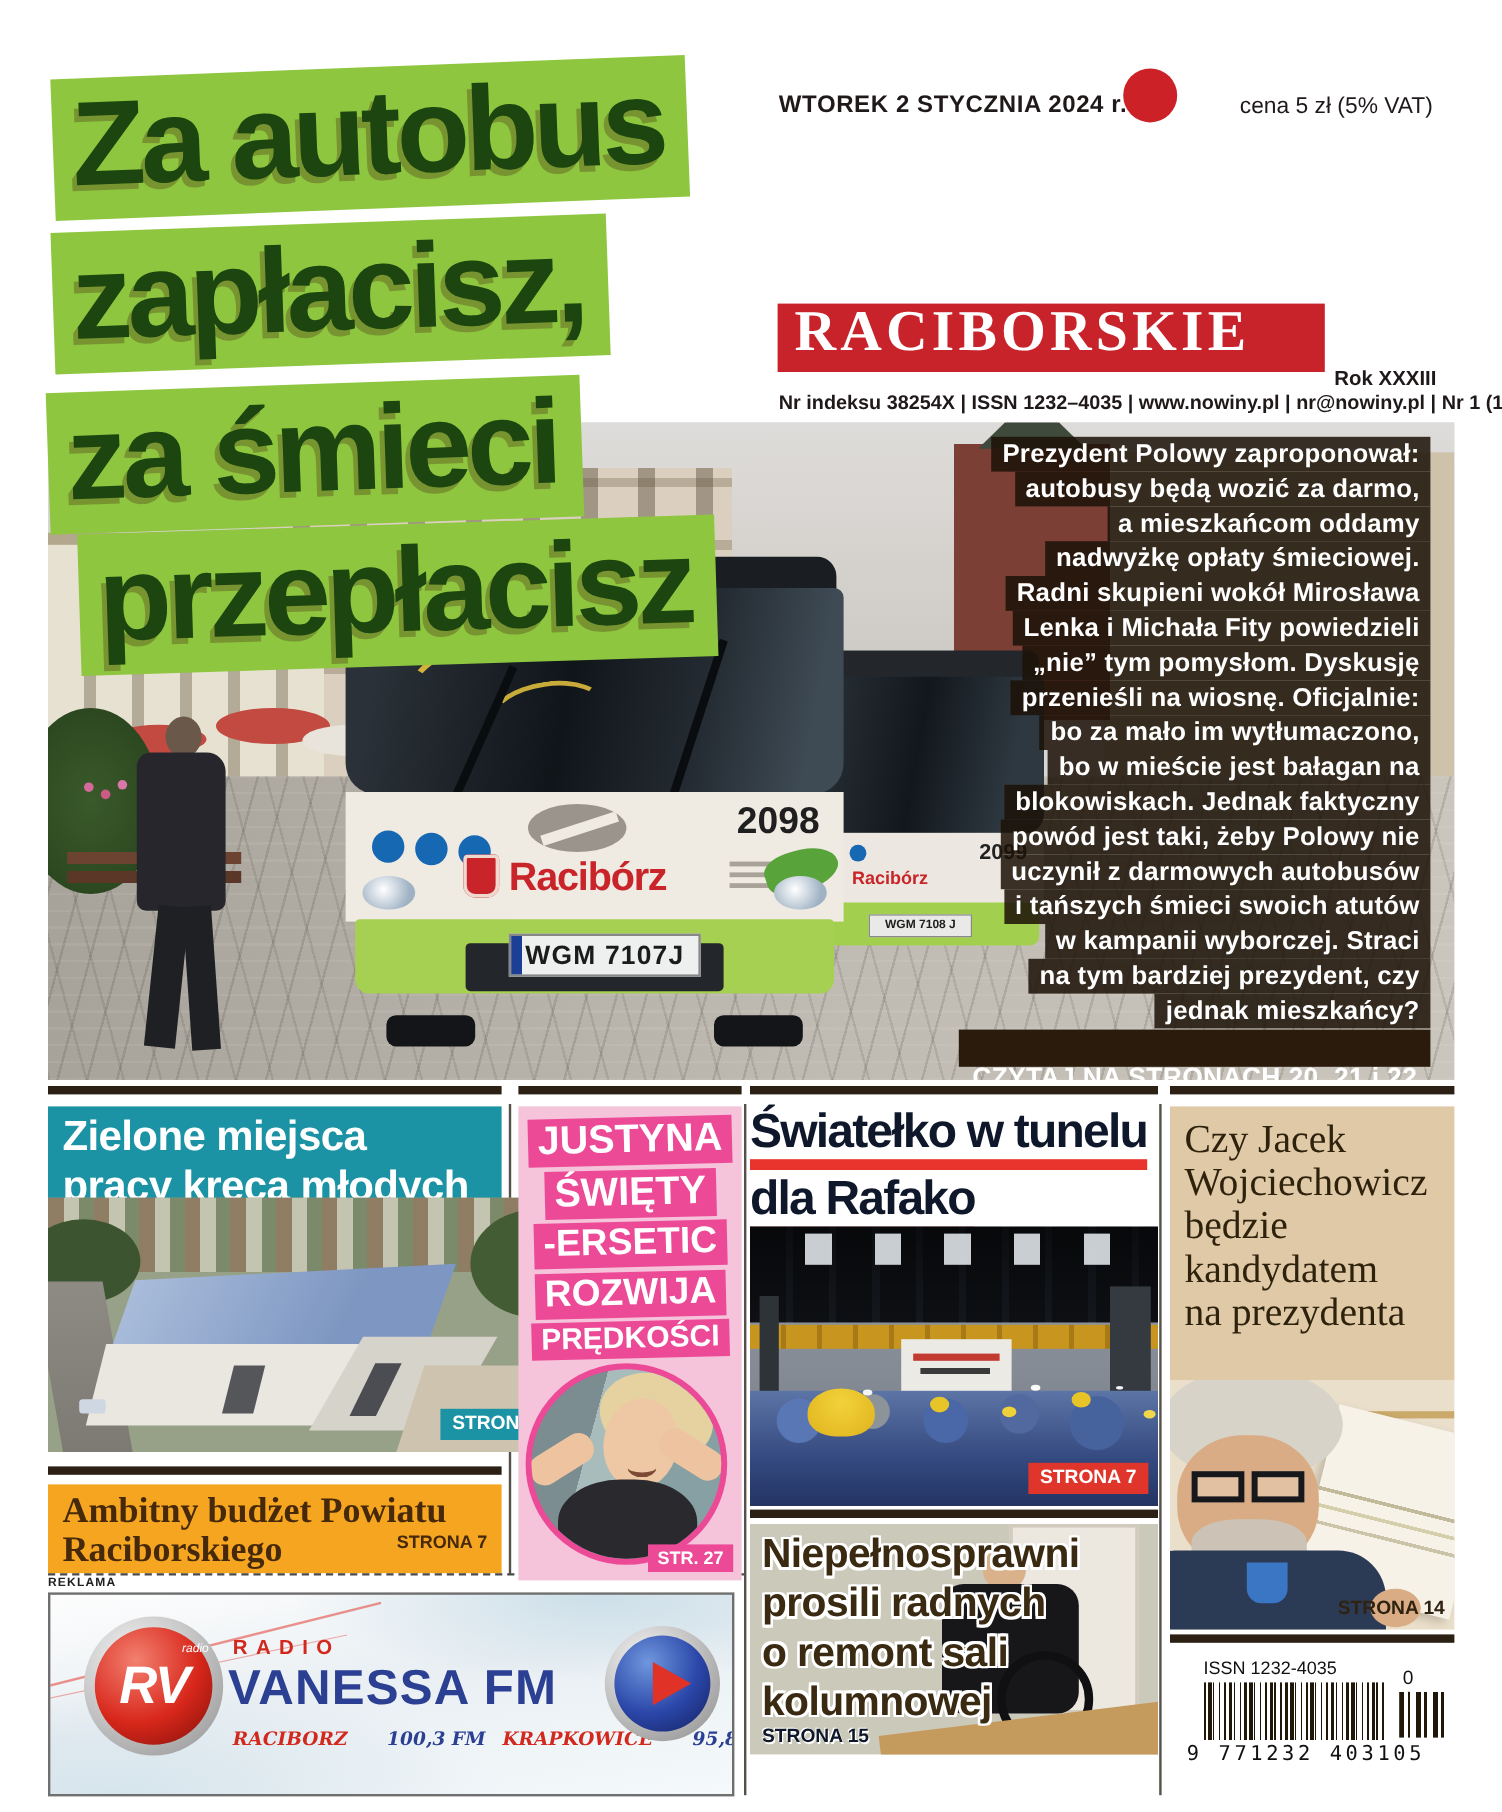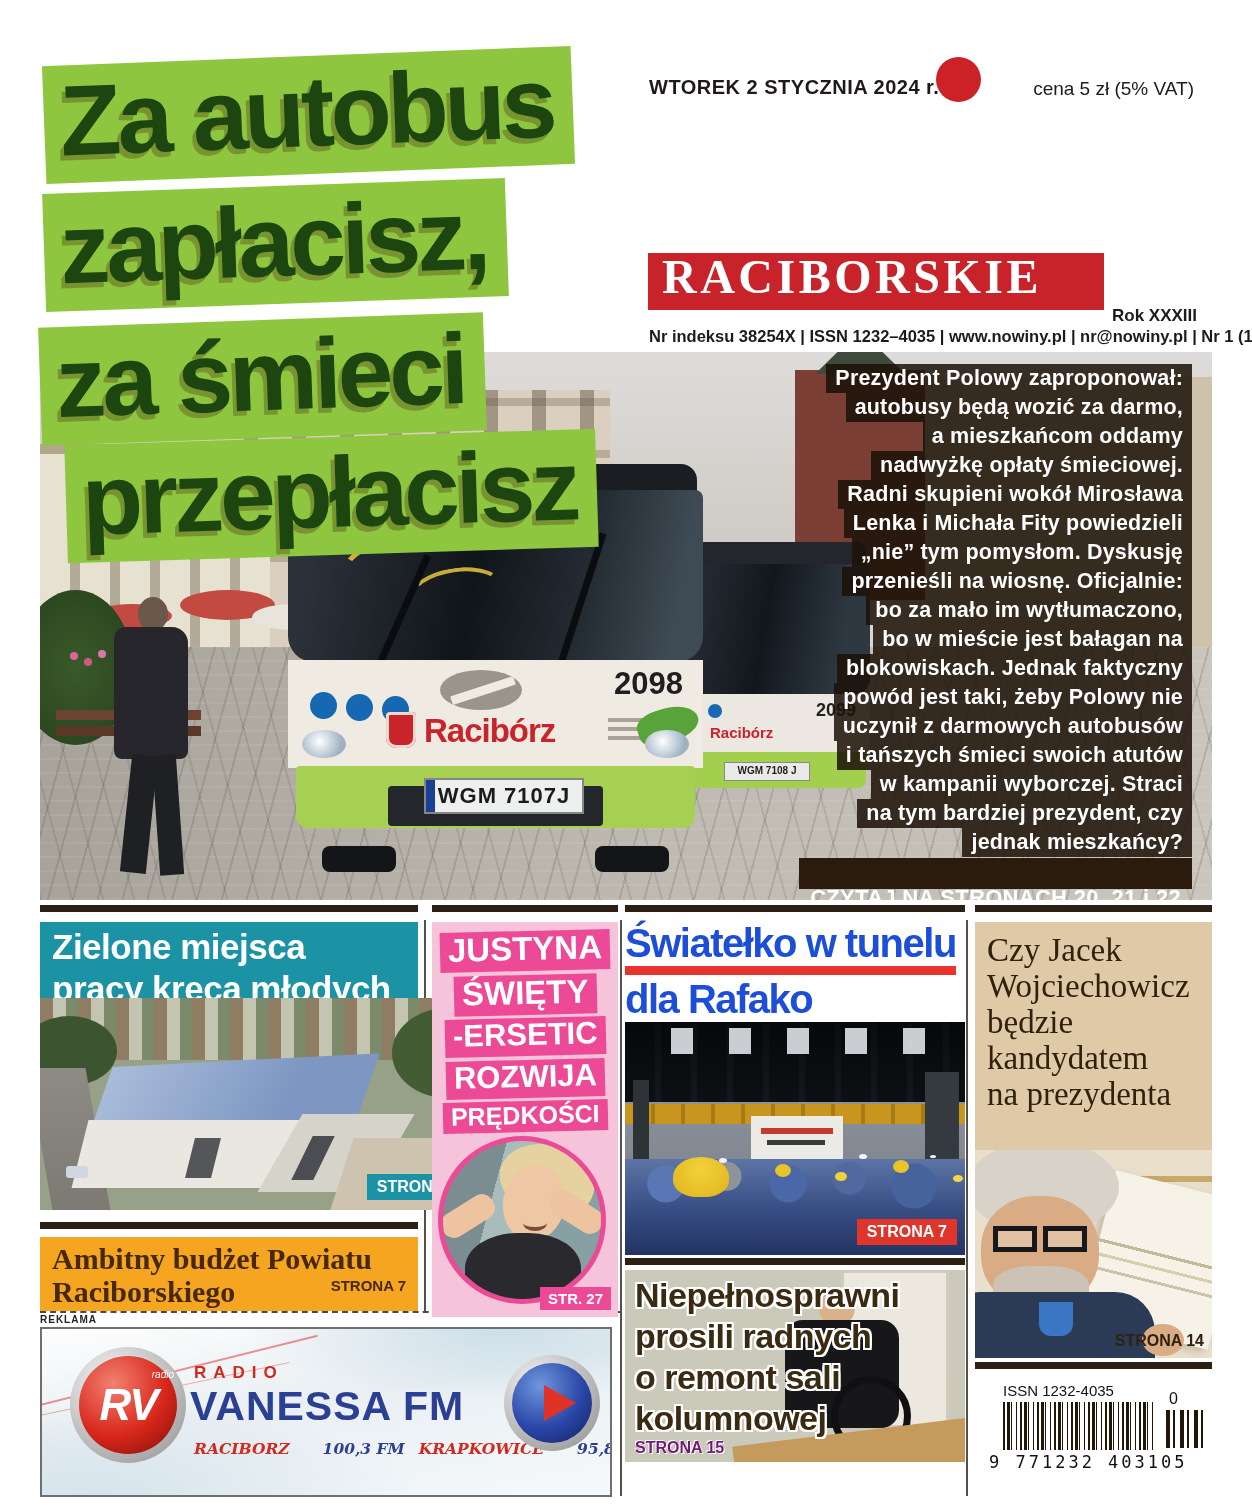--- a/index.html
+++ b/index.html
@@ -144,21 +144,21 @@
   .j-circle{position:absolute;left:6px;top:214px;width:168px;height:168px;border-radius:50%;border:5px solid #ec4a97;box-sizing:border-box;overflow:hidden;background:linear-gradient(105deg,#7b8d90 0 32%,#a8bcbc 32% 58%,#87a0a3 58%);}
   .jh-hair{position:absolute;left:56px;top:4px;width:96px;height:72px;background:#e6d2a0;border-radius:50%;transform:rotate(16deg);}
   .jh-face{position:absolute;left:60px;top:24px;width:62px;height:76px;background:#eec8a4;border-radius:50%;transform:rotate(10deg);}
   .jh-smile{position:absolute;left:80px;top:74px;width:24px;height:12px;border-bottom:4px solid #7c4a36;border-radius:50%;}
   .jh-shirt{position:absolute;left:22px;top:92px;width:116px;height:78px;background:#2a2a2e;border-radius:45% 45% 0 0;}
   .jh-armL{position:absolute;left:-4px;top:62px;width:58px;height:26px;background:#edc3a0;border-radius:12px;transform:rotate(-32deg);}
   .jh-armR{position:absolute;right:-4px;top:58px;width:58px;height:26px;background:#edc3a0;border-radius:12px;transform:rotate(32deg);}
   .badge-pink{position:absolute;right:7px;bottom:7px;background:#ec4a97;color:#fff;font-size:15px;font-weight:700;padding:3px 8px;}
 
   
-  .t-raf-title{position:absolute;left:625px;top:18px;width:345px;font-weight:800;font-size:40px;letter-spacing:-1.5px;color:#1d4ed8;line-height:1;}
+  .t-raf-title{position:absolute;left:625px;top:18px;width:345px;font-weight:800;font-size:40px;letter-spacing:-1.5px;color:#0f172a;line-height:1;}
   .t-raf-title .u-red{display:inline-block;border-bottom:9px solid #e8342c;padding-bottom:3px;margin-bottom:4px;white-space:nowrap;}
   .t-raf-photo{position:absolute;left:625px;top:117px;width:340px;height:233px;overflow:hidden;background:linear-gradient(#9aa0a8,#868d96 45%,#747b86);}
   .rf-roof{position:absolute;left:0;top:0;width:100%;height:80px;background:repeating-linear-gradient(90deg,#3a3e44 0 30px,#596069 30px 36px),linear-gradient(#1e2126,#3a3f45);background-blend-mode:multiply;}
   .rf-skylight{position:absolute;left:10px;top:6px;width:95%;height:26px;background:repeating-linear-gradient(90deg,transparent 0 36px,rgba(235,240,245,.85) 36px 58px);}
   .rf-crane{position:absolute;left:0;top:82px;width:100%;height:20px;background:repeating-linear-gradient(90deg,#c8951f 0 26px,#a87a16 26px 30px);}
   .rf-coll{position:absolute;left:8px;top:58px;width:16px;height:115px;background:#2e3338;}
   .rf-colr{position:absolute;right:6px;top:50px;width:34px;height:130px;background:#343a40;}
   .rf-banner{position:absolute;left:126px;top:94px;width:92px;height:44px;background:#eceae4;}
   .rf-banner:before{content:"";position:absolute;left:10px;top:12px;width:72px;height:6px;background:#c23a30;}
   .rf-banner:after{content:"";position:absolute;left:16px;top:24px;width:58px;height:5px;background:#3a3a3a;}
@@ -170,21 +170,21 @@
   .badge-red{position:absolute;right:8px;bottom:10px;background:#e0352a;color:#fff;font-size:16px;font-weight:700;padding:4px 10px;}
   .t-disabled{position:absolute;left:625px;top:365px;width:340px;height:192px;background:#cbc9ba;overflow:hidden;}
   .dd-door{position:absolute;right:16px;top:0;width:108px;height:158px;background:#ece8e0;border:3px solid #d2cbbd;box-sizing:border-box;}
   .dd-head{position:absolute;right:110px;top:20px;width:36px;height:36px;border-radius:50%;background:#d9b28c;}
   .dd-body{position:absolute;right:66px;top:50px;width:114px;height:108px;border-radius:18px;background:#17171a;}
   .dd-wheel{position:absolute;right:54px;top:106px;width:80px;height:80px;border:7px solid #101012;border-radius:50%;box-sizing:border-box;}
   .dd-table{position:absolute;left:110px;bottom:-30px;width:270px;height:62px;background:#c59a5d;transform:rotate(-7deg);}
   .dd-lines{position:absolute;left:10px;top:5px;}
   .dd-lines div{font-weight:800;font-size:34px;line-height:41px;color:#3a2a12;letter-spacing:-.5px;
     text-shadow:2px 0 0 #fff,-2px 0 0 #fff,0 2px 0 #fff,0 -2px 0 #fff,2px 2px 0 #fff,-2px -2px 0 #fff,2px -2px 0 #fff,-2px 2px 0 #fff;}
-  .dd-page{position:absolute;left:10px;bottom:5px;font-size:16px;font-weight:700;color:#701a75;text-shadow:1px 1px 0 #fff,-1px -1px 0 #fff;}
+  .dd-page{position:absolute;left:10px;bottom:5px;font-size:16px;font-weight:700;color:#0f172a;text-shadow:1px 1px 0 #fff,-1px -1px 0 #fff;}
 
   
   .t-beige{position:absolute;left:975px;top:17px;width:237px;height:228px;background:#dfc9a6;box-sizing:border-box;padding:10px 0 0 12px;font-family:"Liberation Serif",serif;font-size:33px;line-height:36px;color:#2f220d;}
   .t-jacek{position:absolute;left:975px;top:245px;width:237px;height:208px;overflow:hidden;background:#eadfca;}
   .jk-shelf{position:absolute;left:0;top:26px;width:100%;height:6px;background:#caa96a;box-shadow:0 16px 0 -2px #d9c49a;}
   .jk-hair{position:absolute;left:-8px;top:-10px;width:152px;height:94px;border-radius:50%;background:#d8d3c9;}
   .jk-face{position:absolute;left:6px;top:46px;width:118px;height:112px;border-radius:46%;background:#d9ac85;}
   .jk-glass1{position:absolute;left:18px;top:76px;width:44px;height:26px;border:5px solid #16181b;box-sizing:border-box;background:rgba(255,255,255,.25);}
   .jk-glass2{position:absolute;left:68px;top:76px;width:44px;height:26px;border:5px solid #16181b;box-sizing:border-box;background:rgba(255,255,255,.25);}
   .jk-beard{position:absolute;left:18px;top:116px;width:96px;height:48px;border-radius:40%;background:#ccc3b6;}

